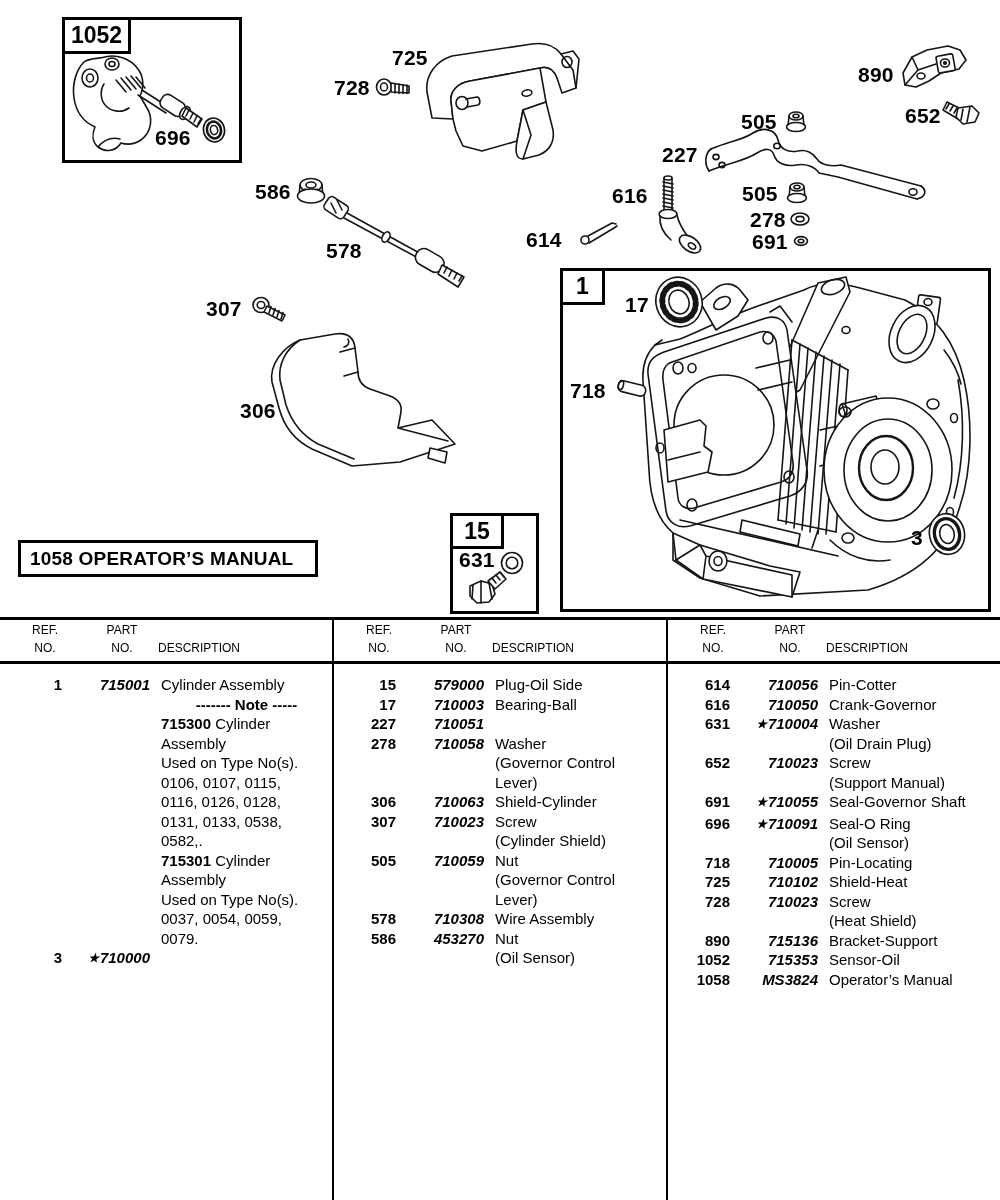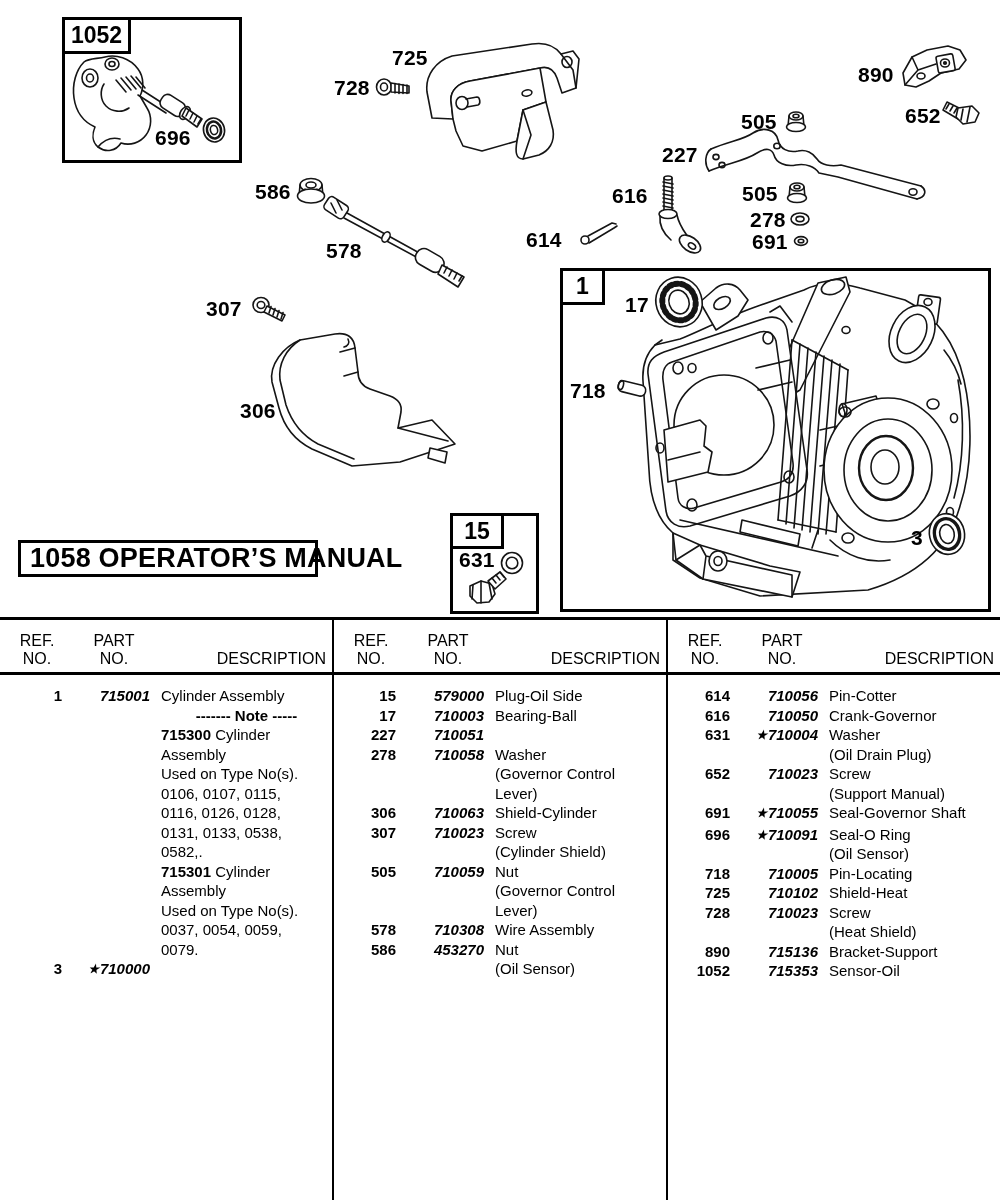--- a/index.html
+++ b/index.html
@@ -17,36 +17,36 @@
   }
   .inset-box{position:absolute;border:3px solid #000;background:transparent;}
   .corner-label{
     position:absolute;left:-3px;top:-3px;border:3px solid #000;background:#fff;
     display:flex;align-items:center;justify-content:center;
     font-weight:700;font-size:23px;
   }
   .manual-box{
     position:absolute;left:18px;top:540px;width:300px;height:37px;
     border:3px solid #000;box-sizing:border-box;display:flex;align-items:center;
-    padding-left:9px;font-weight:700;font-size:27px;letter-spacing:0.2px;white-space:nowrap;
+    padding-left:9px;font-weight:700;font-size:19px;letter-spacing:0.2px;white-space:nowrap;
   }
   
   .parts-table{
     position:absolute;left:0;top:617px;width:1000px;height:583px;
     border-top:3px solid #000;display:flex;box-sizing:border-box;
   }
   .pcol{flex:1 1 0;position:relative;box-sizing:border-box;}
   .pcol + .pcol{border-left:2px solid #000;}
   .pcol-header{
-    height:55px;border-bottom:3px solid #000;display:flex;align-items:flex-end;
-    padding:3px 6px 4px 8px;box-sizing:border-box;font-size:16px;line-height:18px;
+    height:44px;border-bottom:3px solid #000;display:flex;align-items:flex-end;
+    padding:3px 6px 4px 16px;box-sizing:border-box;font-size:12px;line-height:18px;
   }
   .h2{width:58px;text-align:center;}
   .hpart{width:72px;margin-left:12px;}
-  .hdesc{flex:1;text-align:right;padding-bottom:0px;}
+  .hdesc{flex:1;text-align:left;padding-bottom:0px;}
   .tbody{padding-top:11px;font-size:15px;line-height:19.5px;}
   .prow{display:flex;align-items:flex-start;}
   .c-ref{width:62px;text-align:right;font-weight:700;flex:0 0 auto;}
   .c-part{width:88px;text-align:right;font-weight:700;flex:0 0 auto;white-space:nowrap;font-style:italic;}
   .c-desc{flex:1 1 auto;padding-left:11px;}
   .star{font-size:12px;position:relative;top:-1px;padding-right:1px;}
   svg *{vector-effect:none;}
 </style>
 </head>
 <body>
@@ -546,15 +546,22 @@
             <div class="dline">Bracket-Support</div>
           </div>
         </div>
         <div class="prow">
           <div class="c-ref">1052</div>
           <div class="c-part">715353</div>
           <div class="c-desc">
             <div class="dline">Sensor-Oil</div>
           </div>
         </div>
+        <div class="prow">
+          <div class="c-ref">1058</div>
+          <div class="c-part">MS3824</div>
+          <div class="c-desc">
+            <div class="dline">Operator’s Manual</div>
+          </div>
+        </div>
       </div>
   </div>
 </div>
 
 </body></html>

